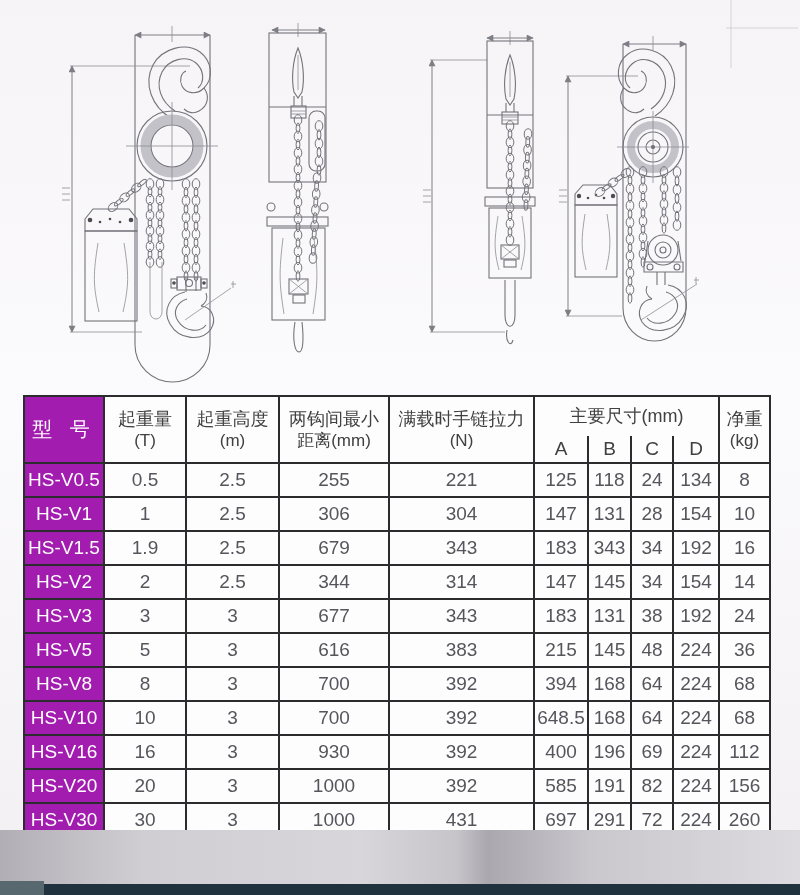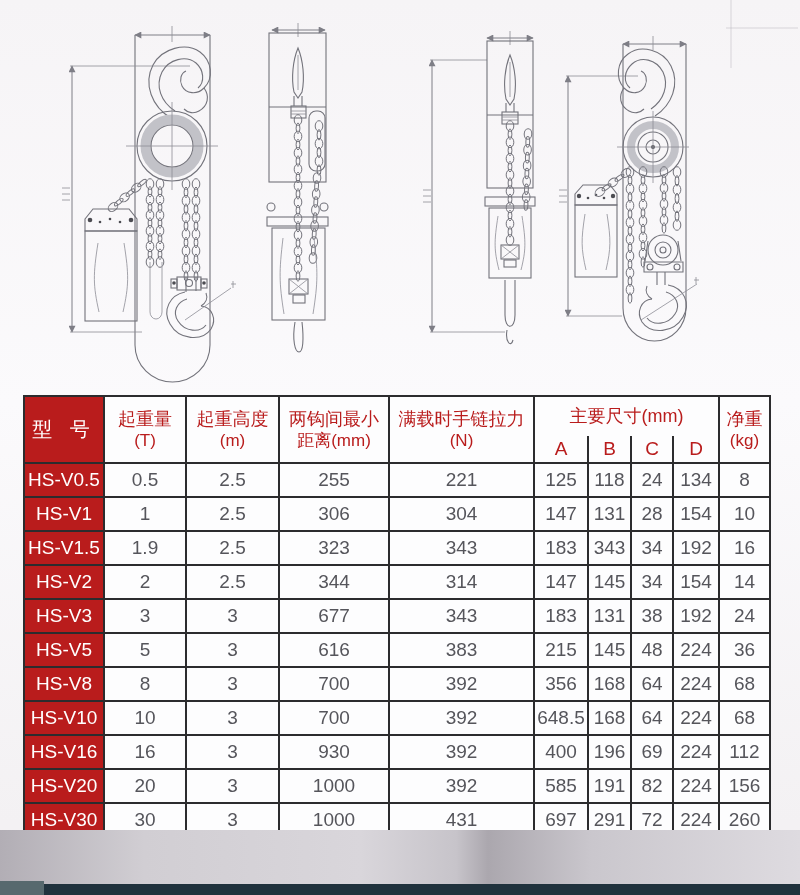--- a/index.html
+++ b/index.html
@@ -18,28 +18,28 @@
   g[data-chain]{fill:none;stroke:#73737b;stroke-width:1;}
 
   table.spec{
     position:absolute;top:395px;left:23px;border-collapse:collapse;
     table-layout:fixed;background:#fdfdfe;
   }
   .spec th,.spec td{
     border:2px solid #2c2c2e;text-align:center;vertical-align:middle;
     padding:0;color:#55555b;font-weight:normal;
   }
-  .spec thead th{color:#b91c1c;font-size:18px;line-height:1.25;}
+  .spec thead th{color:#404040;font-size:18px;line-height:1.25;}
   .spec thead .sub{font-size:17px;}
   .spec thead tr.h1{height:40px;}
   .spec thead tr.h2{height:27px;}
   .spec tbody tr{height:34px;}
   .spec tbody td{font-size:19px;}
   .model-h,.model{
-    background:#b91c1c;color:#ffffff !important;font-weight:bold;
+    background:#a21caf;color:#ffffff !important;font-weight:bold;
   }
   .model-h{font-size:20px !important;letter-spacing:6px;}
   .model{font-size:18px;}
   .grp{border-bottom:hidden !important;}
   .subcell{border-top:hidden !important;font-size:19px !important;}
 
   .grad-band{
     position:absolute;left:0;top:830px;width:800px;height:54px;
     background:linear-gradient(90deg,#b2aeb5 0%,#d1ced3 18%,#d9d6db 45%,#c7c4ca 57%,#aba7ae 61%,#cac7cd 74%,#dedbe0 100%);
   }
@@ -485,21 +485,21 @@
       <td>147</td>
       <td>131</td>
       <td>28</td>
       <td>154</td>
       <td>10</td>
     </tr>
     <tr>
       <td class="model">HS-V1.5</td>
       <td>1.9</td>
       <td>2.5</td>
-      <td>323</td>
+      <td>679</td>
       <td>343</td>
       <td>183</td>
       <td>343</td>
       <td>34</td>
       <td>192</td>
       <td>16</td>
     </tr>
     <tr>
       <td class="model">HS-V2</td>
       <td>2</td>
@@ -535,21 +535,21 @@
       <td>48</td>
       <td>224</td>
       <td>36</td>
     </tr>
     <tr>
       <td class="model">HS-V8</td>
       <td>8</td>
       <td>3</td>
       <td>700</td>
       <td>392</td>
-      <td>356</td>
+      <td>394</td>
       <td>168</td>
       <td>64</td>
       <td>224</td>
       <td>68</td>
     </tr>
     <tr>
       <td class="model">HS-V10</td>
       <td>10</td>
       <td>3</td>
       <td>700</td>

